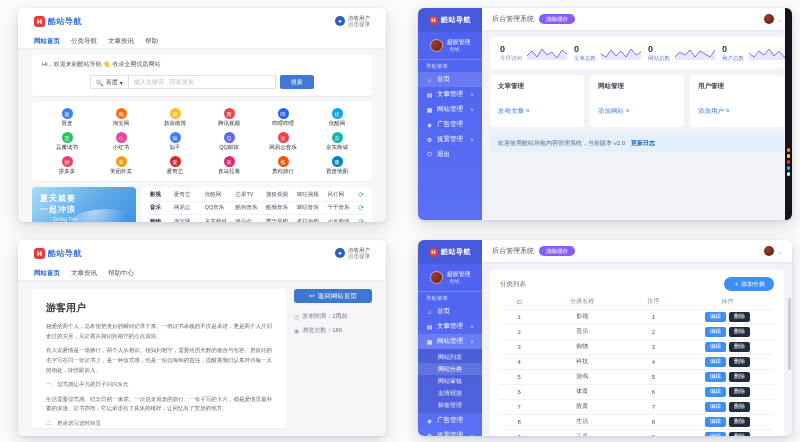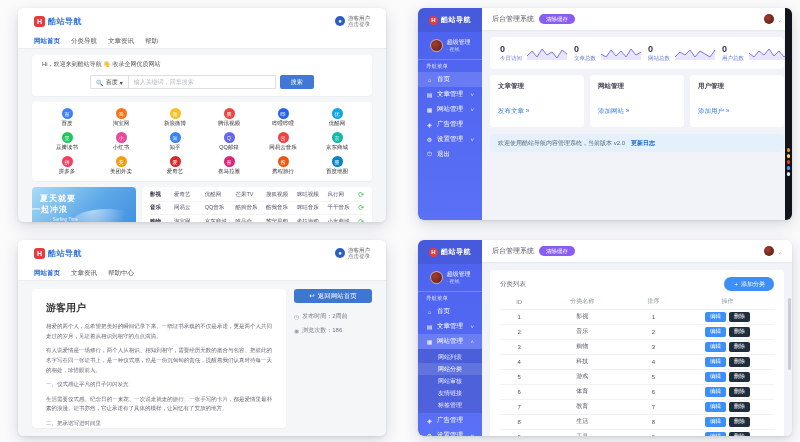--- a/index.html
+++ b/index.html
@@ -49,21 +49,21 @@
   .app { display:flex; flex-direction:column; align-items:center; gap:1px; cursor:pointer; }
   .app-ic { width:11px; height:11px; border-radius:50%; color:#fff; font-size:5px;
             display:flex; align-items:center; justify-content:center; }
   .app-lb { font-size:5.5px; color:#333; }
 
   .mid-row { display:flex; gap:6px; }
   .banner { width:104px; height:44px; border-radius:4px; flex:none; position:relative; overflow:hidden;
             background:linear-gradient(135deg,#aadcf7 0%,#5da8e8 55%,#3f8fdf 100%);text-align:center; }
   .banner .b1 { position:absolute; left:8px; top:6px; color:#fff; font-size:8px; font-weight:bold;
                 font-family:"DejaVu Serif", serif; letter-spacing:1px; }
-  .banner .b2 { position:absolute; left:0; top:17px; color:#fff; font-size:8px; font-weight:bold;
+  .banner .b2 { position:absolute; left:8px; top:17px; color:#fff; font-size:8px; font-weight:bold;
                 font-family:"DejaVu Serif", serif; letter-spacing:1px; }
   .banner .b3 { position:absolute; left:18px; top:30px; color:#eaf6ff; font-size:4.5px; }
   .banner .wave { position:absolute; bottom:-4px; right:-6px; width:70px; height:26px;
                   background:radial-gradient(circle at 30% 0%, rgba(255,255,255,.55), rgba(255,255,255,0) 60%); border-radius:50%; }
   .links-card { flex:1; padding:1px 8px; }
   .lrow { display:flex; align-items:center; height:13.5px; border-bottom:1px solid #f2f3f5; }
   .lrow:last-child { border-bottom:none; }
   .lcat { width:24px; font-size:5.5px; font-weight:bold; color:#334; flex:none; }
   .llink { flex:1; font-size:5.5px; color:#556; }
   .lref { font-size:7px; color:#3bbf57; flex:none; cursor:pointer; line-height:1; }

